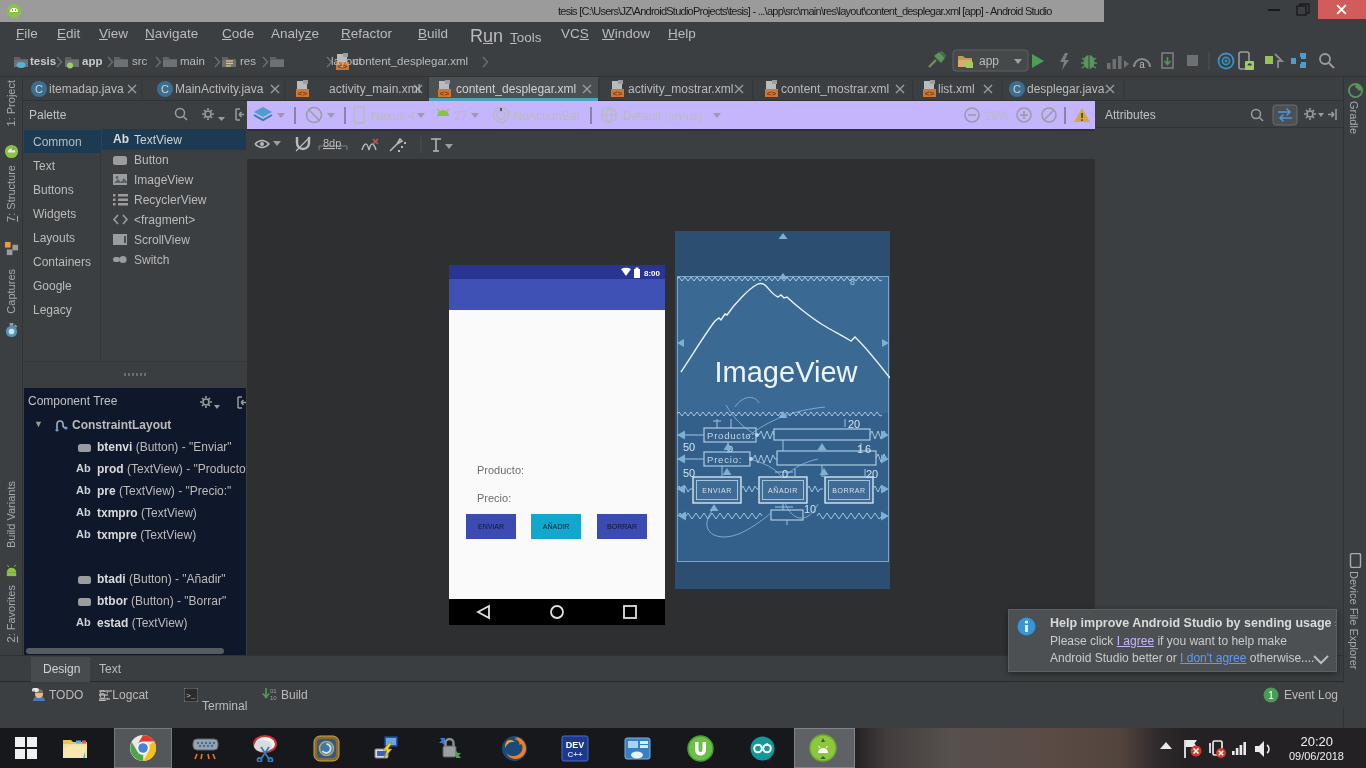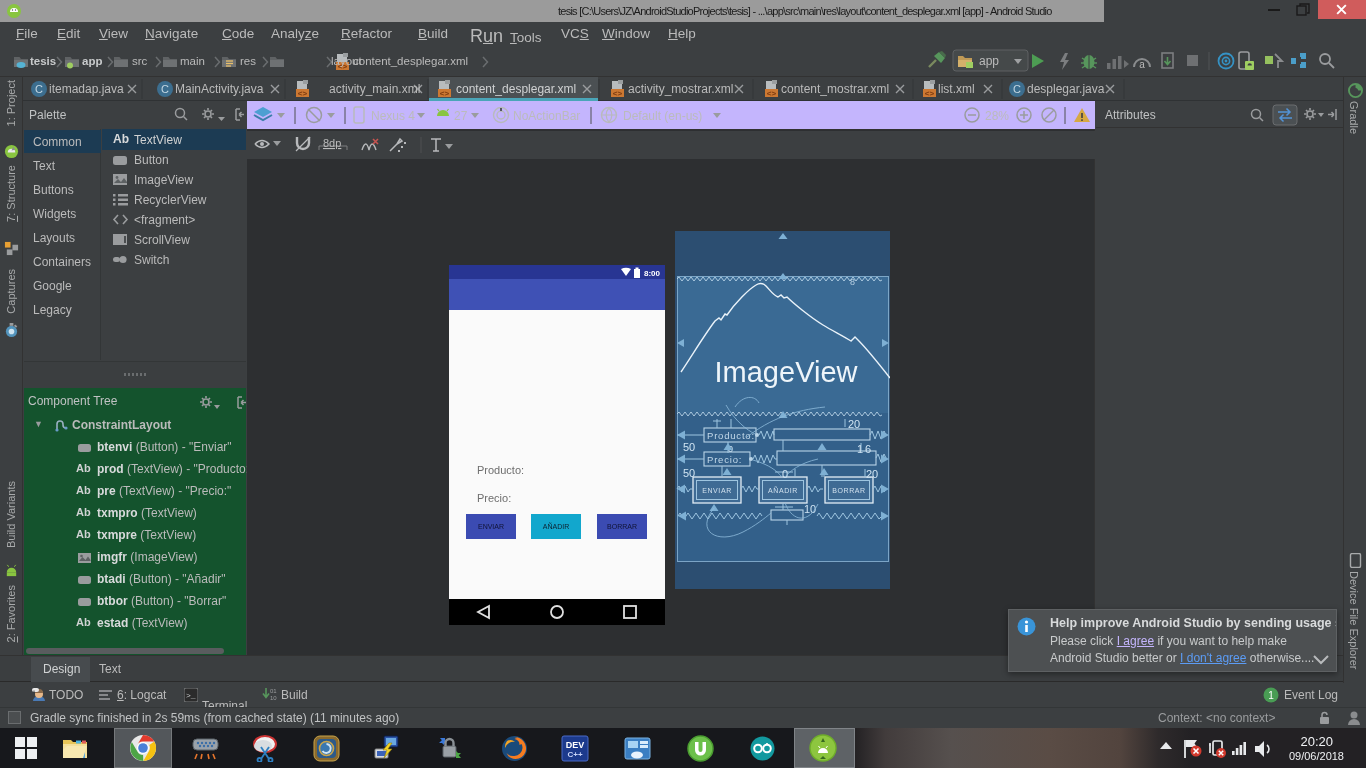--- a/index.html
+++ b/index.html
@@ -361,21 +361,21 @@
     <div class="abs txt" style="left:110px;top:72px;">ImageView</div>
     <div class="abs txt" style="left:110px;top:92px;">RecyclerView</div>
     <div class="abs txt" style="left:110px;top:112px;">&lt;fragment&gt;</div>
     <div class="abs txt" style="left:110px;top:132px;">ScrollView</div>
     <div class="abs txt" style="left:110px;top:152px;">Switch</div>
 
     <div class="abs" style="left:0;top:260px;width:222px;height:27px;background:#3b3e40;border-top:1px solid #333637;"></div>
     <div class="abs" style="left:100px;top:272px;width:24px;height:3px;background:repeating-linear-gradient(90deg,#6a6d6f 0 2px,transparent 2px 4px);"></div>
   </div>
 
-  <div class="abs" id="comptree" style="left:24px;top:388px;width:222px;height:267px;background:#14532d;">
+  <div class="abs" id="comptree" style="left:24px;top:388px;width:222px;height:267px;background:#0f172a;">
     <div class="abs txt" style="left:4px;top:6px;color:#c0c2c3;">Component Tree</div>
     <svg class="abs" style="left:176px;top:7px;" width="46 " height="15" viewBox="0 0 46 15">
       <g transform="translate(0,0)">
           <circle cx="6" cy="7" r="3" fill="none" stroke="#9a9c9e" stroke-width="1.6"></circle>
           <g stroke="#9a9c9e" stroke-width="1.6">
             <line x1="6" y1="1" x2="6" y2="3"></line>
             <line x1="6" y1="11" x2="6" y2="13"></line>
             <line x1="0" y1="7" x2="2" y2="7"></line>
             <line x1="10" y1="7" x2="12" y2="7"></line>
             <line x1="2" y1="3" x2="3.5" y2="4.5"></line>
@@ -415,28 +415,20 @@
         <span class="ab" style="left:52px;">Ab</span>
         <span class="tt" style="left:73px;"><b>pre</b> (TextView) - "Precio:"</span>
       </div>
     <div class="tr" style="top:115px;">
         <span class="ab" style="left:52px;">Ab</span>
         <span class="tt" style="left:73px;"><b>txmpro</b> (TextView)</span>
       </div>
     <div class="tr" style="top:137px;">
         <span class="ab" style="left:52px;">Ab</span>
         <span class="tt" style="left:73px;"><b>txmpre</b> (TextView)</span>
-      </div>
-    <div class="tr" style="top:159px;">
-        <svg class="ticon" style="left:53px;" width="15" height="14" viewBox="0 0 15 14">
-          <rect x="1" y="2" width="13" height="10" fill="#9a9c9e"></rect>
-          <path d="M2 10 l3.5 -4 l3 3 l2.5 -3.5 l2.5 3.5 v1 h-11.5 z" fill="#5d6163"></path>
-          <circle cx="4.5" cy="5" r="1.3" fill="#5d6163"></circle>
-        </svg>
-        <span class="tt" style="left:73px;"><b>imgfr</b> (ImageView)</span>
       </div>
     <div class="tr" style="top:181px;">
         <svg class="ticon" style="left:53px;" width="15" height="14" viewBox="0 0 15 14">
           <rect x="1" y="3" width="13" height="8" rx="2.5" fill="#9a9c9e"></rect>
         </svg>
         <span class="tt" style="left:73px;"><b>btadi</b> (Button) - "Añadir"</span>
       </div>
     <div class="tr" style="top:203px;">
         <svg class="ticon" style="left:53px;" width="15" height="14" viewBox="0 0 15 14">
           <rect x="1" y="3" width="13" height="8" rx="2.5" fill="#9a9c9e"></rect>
@@ -748,50 +740,37 @@
         <text x="2" y="3.5" font-size="3.5" fill="#333">=</text>
       </svg>
     <div class="abs txt" style="left:49px;top:5px;">TODO</div>
     <svg class="abs" style="left:99px;top:6px;" width="13" height="12" viewBox="0 0 13 12">
         <g stroke="#9a9c9e" stroke-width="1.6">
           <line x1="0" y1="2" x2="13" y2="2"></line>
           <line x1="0" y1="6" x2="9" y2="6"></line>
           <line x1="0" y1="10" x2="11" y2="10"></line>
         </g>
       </svg>
-    <div class="abs txt" style="left:117px;top:5px;"><u>6</u>: Logcat</div>
+    <div class="abs txt" style="left:99px;top:5px;"><u>6</u>: Logcat</div>
     <svg class="abs" style="left:184px;top:5px;" width="14" height="14" viewBox="0 0 14 14">
         <rect x="0" y="0" width="14" height="14" rx="2" fill="#2b2b2b" stroke="#7c7e80"></rect>
         <text x="2" y="10" font-size="8" fill="#c8cacb" font-family="Liberation Mono">&gt;_</text>
       </svg>
     <div class="abs txt" style="left:202px;top:16px;">Terminal</div>
     <svg class="abs" style="left:262px;top:4px;" width="16" height="16" viewBox="0 0 16 16">
         <path d="M4 1 v9 m-3 -3.5 l3 4 l3 -4" fill="none" stroke="#57965c" stroke-width="1.6"></path>
         <text x="8" y="6" font-size="6" fill="#9a9c9e" font-family="Liberation Sans">01</text>
         <text x="8" y="13" font-size="6" fill="#9a9c9e" font-family="Liberation Sans">10</text>
       </svg>
     <div class="abs txt" style="left:281px;top:5px;">Build</div>
     <svg class="abs" style="left:1263px;top:4px;" width="16" height="16" viewBox="0 0 16 16">
         <circle cx="8" cy="8" r="7.5" fill="#499c54"></circle>
         <text x="8" y="12" font-size="10" fill="#fff" text-anchor="middle" font-family="Liberation Sans">1</text>
       </svg>
     <div class="abs txt" style="left:1284px;top:5px;">Event Log</div>
-  </div>
-  <div class="abs" id="status2" style="left:0;top:707px;width:1366px;height:21px;background:#3c3f41;border-top:1px solid #333637;">
-    <div class="abs" style="left:8px;top:3px;width:13px;height:13px;background:#4b4e50;border:1px solid #6a6d6f;"></div>
-    <div class="abs txt" style="left:30px;top:3px;color:#c0c2c3;">Gradle sync finished in 2s 59ms (from cached state) (11 minutes ago)</div>
-    <div class="abs txt" style="left:1158px;top:3px;color:#9a9c9e;">Context: &lt;no context&gt;</div>
-    <svg class="abs" style="left:1318px;top:3px;" width="14" height="14" viewBox="0 0 14 14">
-        <rect x="2" y="6" width="9" height="7" rx="1" fill="#9a9c9e"></rect>
-        <path d="M4 6 V4 a2.5 2.5 0 0 1 5 0" fill="none" stroke="#9a9c9e" stroke-width="1.5"></path>
-      </svg>
-    <svg class="abs" style="left:1347px;top:2px;" width="14" height="16" viewBox="0 0 14 16">
-        <circle cx="7" cy="5" r="3.5" fill="#8a8c8e"></circle>
-        <path d="M1 15 a6 6 0 0 1 12 0 z" fill="#8a8c8e"></path>
-      </svg>
   </div>
 
   <div class="abs" id="taskbar" style="left:0;top:728px;width:1366px;height:40px;background:#17181c;">
     <div class="abs" style="left:820px;top:0;width:546px;height:40px;background:linear-gradient(90deg, #17181c 0%, #1c1b1e 5%, #423c3c 12%, #56504e 24%, #5a4c45 42%, #52443e 55%, #2e2a2b 62%, #232124 68%, #232124 100%);"></div>
 
     <svg class="abs" style="left:14px;top:8px;" width="24" height="24" viewBox="0 0 24 24">
         <g fill="#eef0f2">
           <rect x="1" y="1" width="10" height="10"></rect>
           <rect x="13" y="1" width="10" height="10"></rect>
           <rect x="1" y="13" width="10" height="10"></rect>

